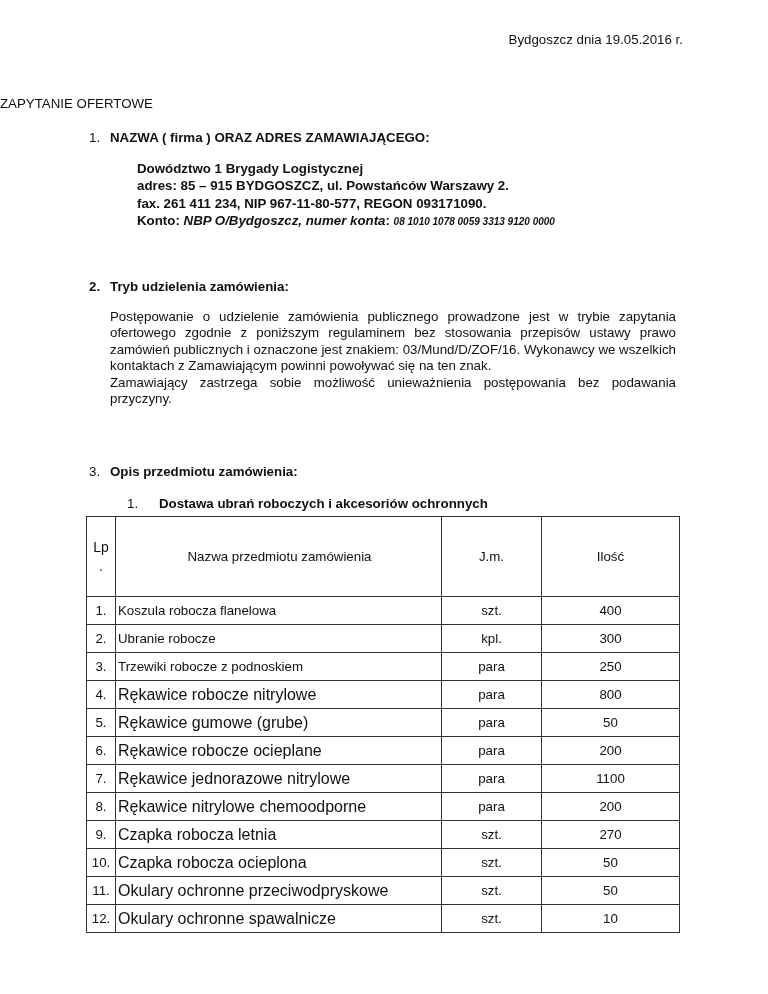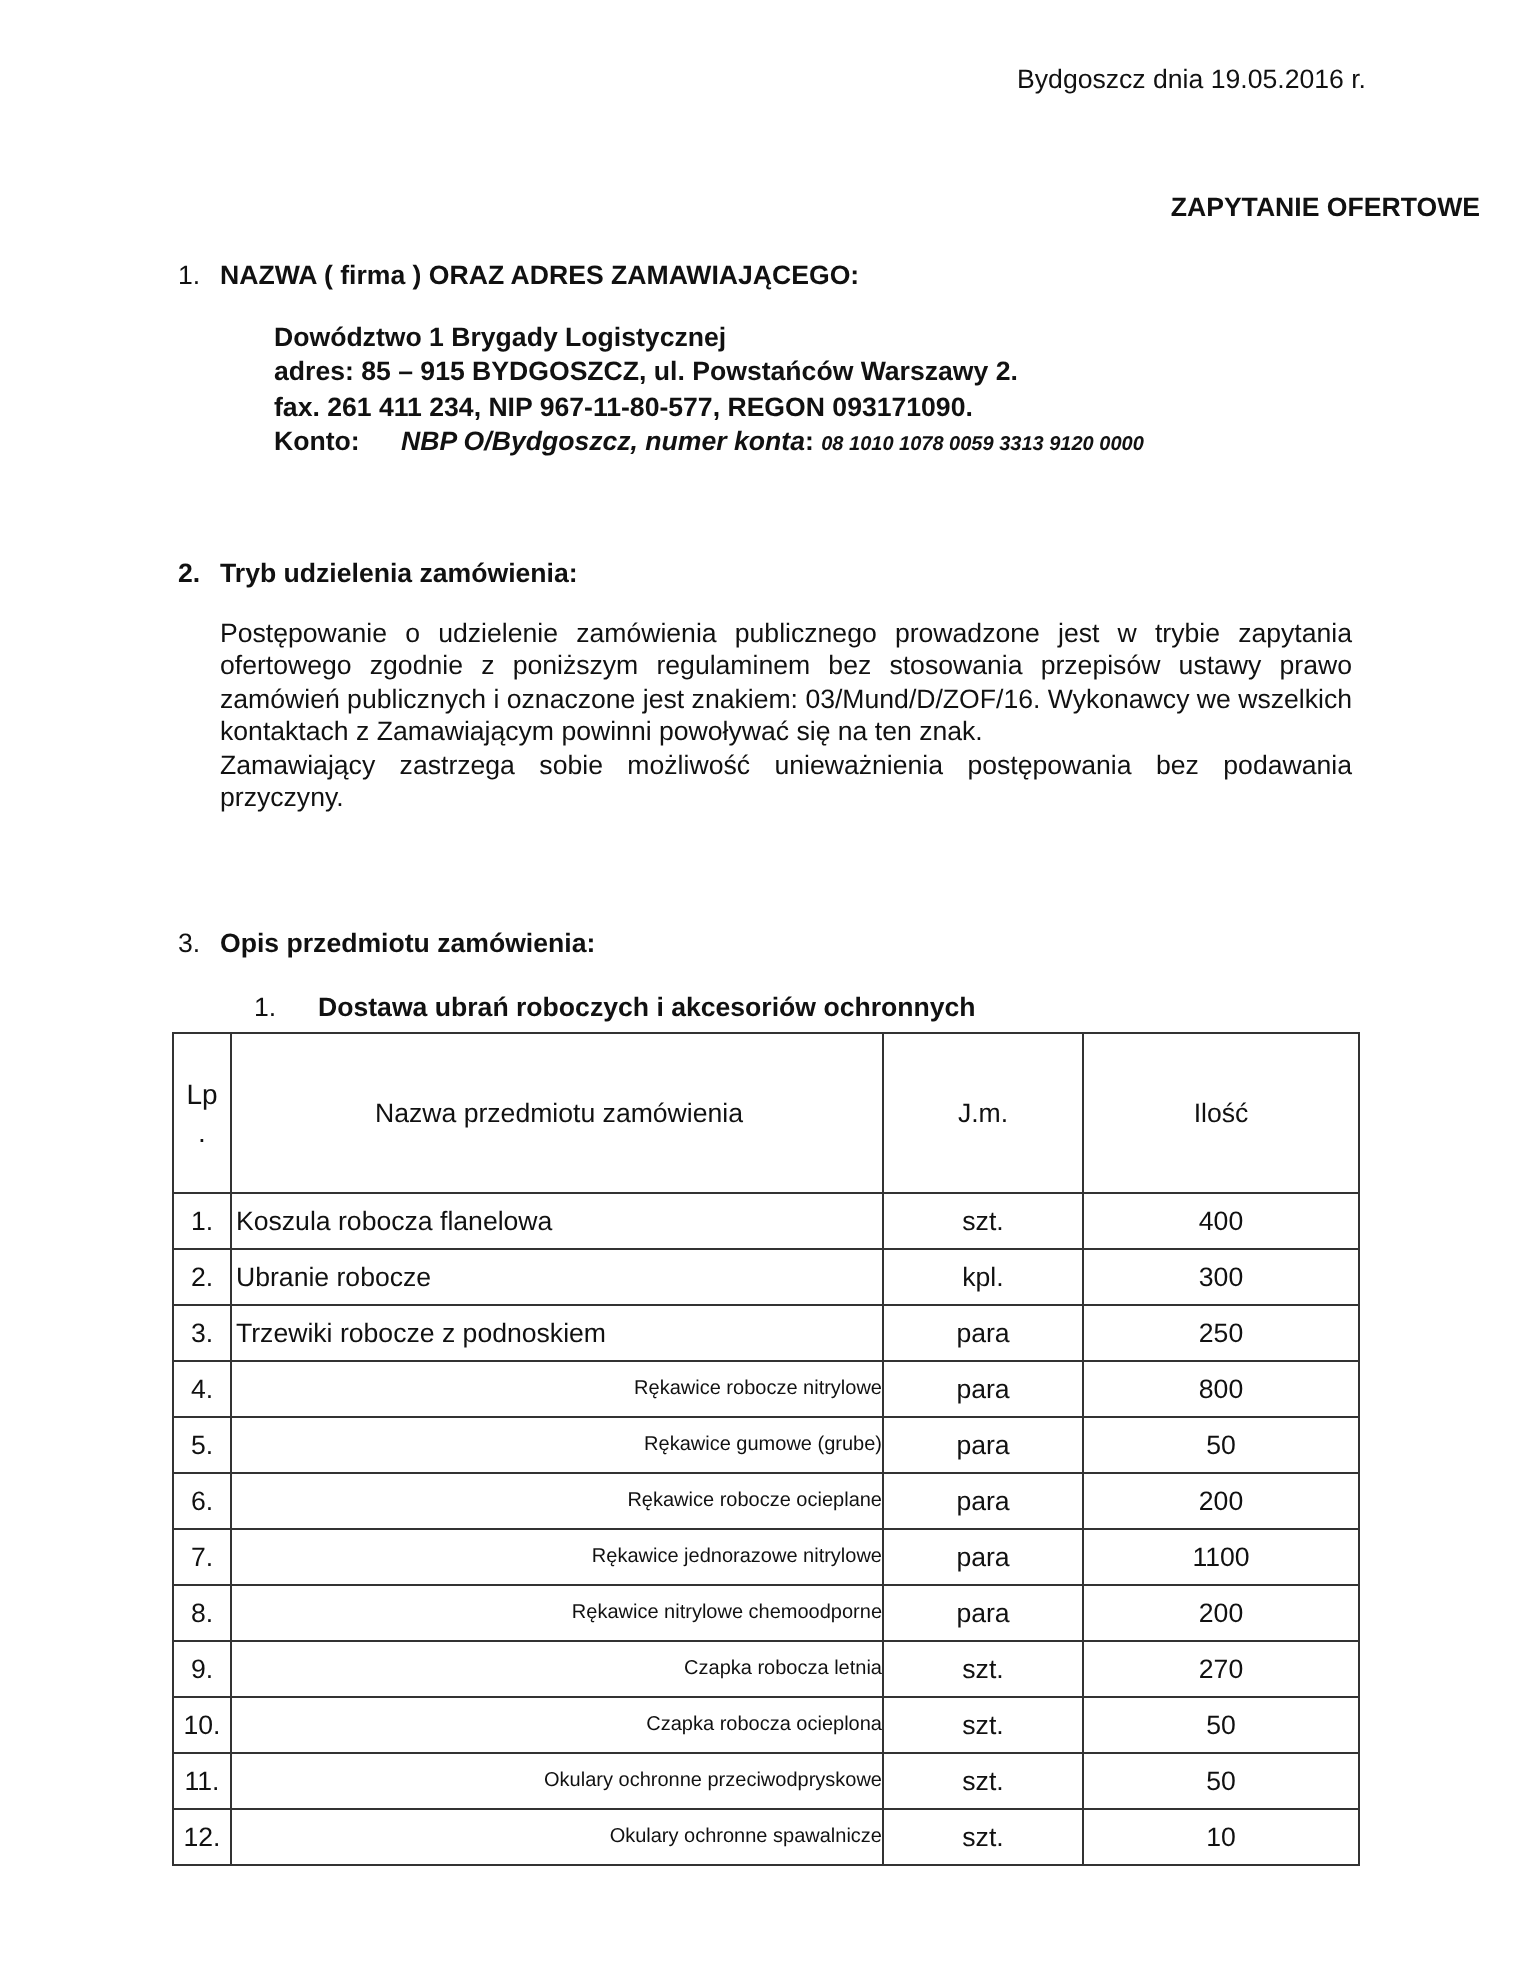--- a/index.html
+++ b/index.html
@@ -1,45 +1,45 @@
 <!DOCTYPE html>
 <html><head>
 <meta charset="utf-8">
 <style>
   html, body { margin: 0; padding: 0; background: #ffffff; }
   body { width: 768px; height: 994px; position: relative; overflow: hidden;
          font-family: "Liberation Sans", sans-serif; color: #111; font-size: 13.3px; }
   .abs { position: absolute; }
   #date { left: 0; width: 683px; top: 32px; text-align: right; }
-  #doc-title { left: 0; width: 740px; top: 96px; text-align: right; font-weight: bold; }
+  #doc-title { left: 0; width: 740px; top: 96px; text-align: left; font-weight: normal; }
   .sec-num { position: absolute; }
   .sec-head { position: absolute; font-weight: bold; }
   #s1-num { left: 89px; top: 130px; }
   #s1-head { left: 110px; top: 130px; }
   #addr { left: 137px; top: 160px; line-height: 17.4px; font-weight: bold; }
-  #addr .kval { font-style: italic; margin-left: 17px; }
+  #addr .kval { font-style: italic; }
   #addr .acct { font-style: italic; font-size: 10px; }
   #s2-num { left: 89px; top: 279px; font-weight: bold; }
   #s2-head { left: 110px; top: 279px; }
   #s2-body { left: 110px; top: 309px; width: 566px; line-height: 16.4px; text-align: justify; }
   #s2-body p { margin: 0; }
   #s3-num { left: 89px; top: 464px; }
   #s3-head { left: 110px; top: 464px; }
   #s31-num { left: 127px; top: 496px; }
   #s31-head { left: 159px; top: 496px; }
   table { position: absolute; left: 86px; top: 516px; border-collapse: collapse; }
   td, th { border: 1.3px solid #333; padding: 0; font-weight: normal; }
   th { height: 79px; text-align: center; vertical-align: middle; }
   td { height: 27px; vertical-align: middle; }
   .c-lp { width: 28px; text-align: center; }
   .c-name { width: 323px; padding-left: 2px; margin-left: 10px; }
   .c-unit { width: 99px; text-align: center; }
   .c-qty { width: 137px; text-align: center; }
   .lp-h { line-height: 19px; font-size: 14px; }
-  .small { font-size: 10px; text-align: right; }
+  .small { font-size: 16px; }
 </style>
 </head>
 <body>
 
 <div id="date" class="abs">Bydgoszcz dnia 19.05.2016 r.</div>
 <div id="doc-title" class="abs">ZAPYTANIE OFERTOWE</div>
 
 <span id="s1-num" class="sec-num">1.</span>
 <span id="s1-head" class="sec-head">NAZWA ( firma ) ORAZ ADRES ZAMAWIAJĄCEGO:</span>
 

